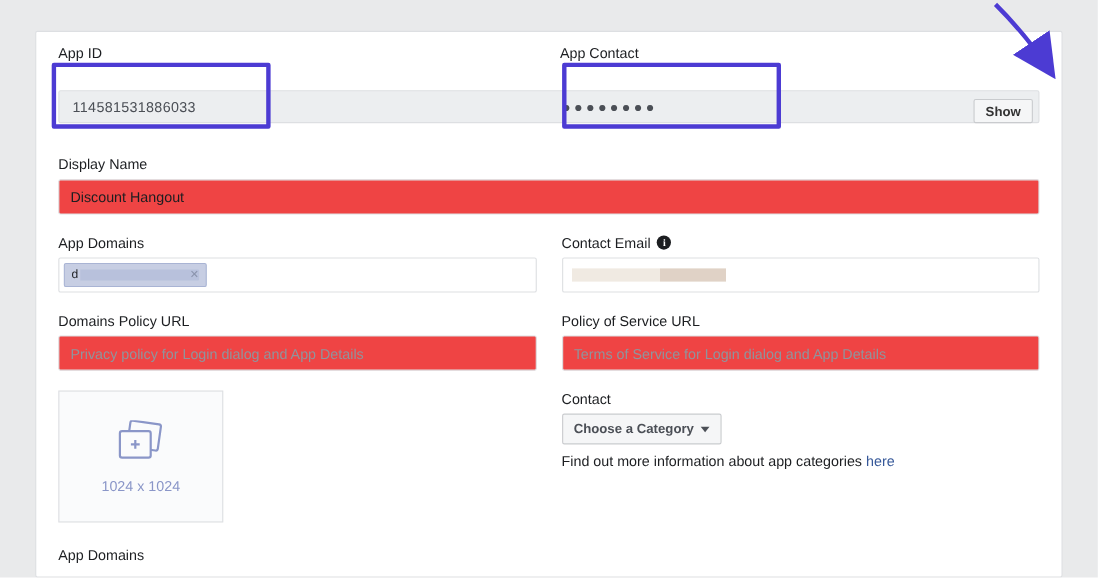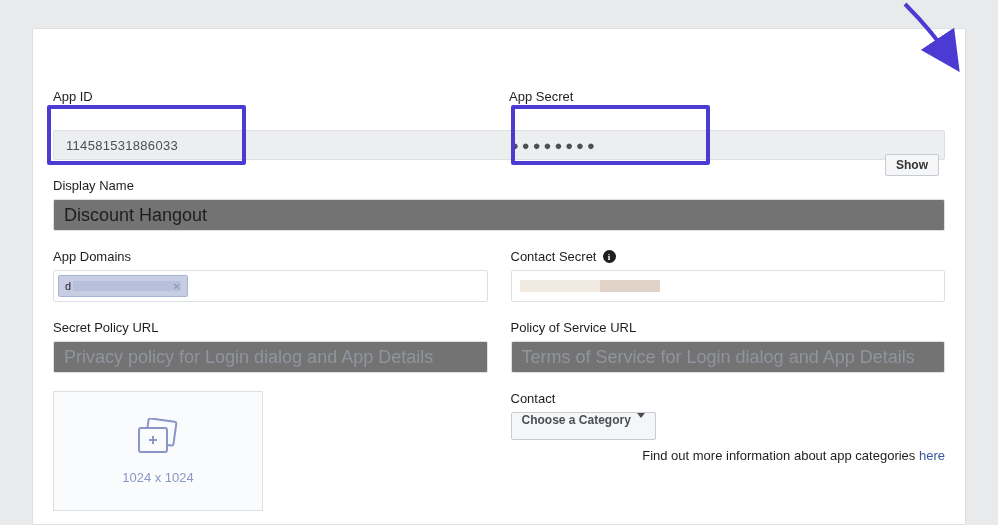--- a/index.html
+++ b/index.html
@@ -32,21 +32,21 @@
   .label {
     font-size: 13px;
     color: #1c1e21;
     margin-bottom: 6px;
     display: flex;
     align-items: center;
     gap: 6px;
   }
   .readonly-bar-wrap {
     position: relative;
-    margin: 20px 20px 0 20px;
+    margin: 20px 20px 12px 20px;
   }
   .readonly-bar {
     background: #eceef0;
     border: 1px solid #dddfe2;
     border-radius: 2px;
     height: 30px;
     display: flex;
     align-items: center;
     position: relative;
   }
@@ -69,51 +69,51 @@
   }
   .highlight-appid {
     left: -6px; top: -25px; width: 199px; height: 60px;
   }
   .highlight-secret {
     left: 458px; top: -25px; width: 199px; height: 60px;
   }
   .show-btn {
     position: absolute;
     right: 5px;
-    top: 16px;
+    top: 0;
     height: 22px;
     padding: 0 10px;
     background: #f5f6f7;
     border: 1px solid #c9cbce;
     border-radius: 2px;
     font-size: 12px;
     font-weight: bold;
     color: #333;
     cursor: pointer;
   }
   .top-labels {
     display: flex;
     padding: 12px 20px 6px 20px;
     gap: 20px;
   }
-  .top-labels .col-lab { flex: 1 1 0; font-size: 13px; color: #1c1e21; margin-top: 48px; }
+  .top-labels .col-lab { flex: 1 1 0; font-size: 13px; color: #1c1e21; }
   .section {
     padding: 18px 20px 0 20px;
     display: flex;
     gap: 23px;
   }
   .input {
     width: 100%;
     height: 32px;
     border: 1px solid #dddfe2;
     border-radius: 2px;
     padding: 0 10px;
-    font-size: 18px;
-    color: #1c1e21;
-    background: #737373;
+    font-size: 13px;
+    color: #1c1e21;
+    background: #ef4444;
   }
   .input::placeholder { color: #90949c; }
   .chip-wrap {
     border: 1px solid #dddfe2;
     border-radius: 2px;
     padding: 4px;
     display: flex;
     align-items: center;
     min-height: 32px;
     background: #fff;
@@ -176,21 +176,21 @@
     border-radius: 50%;
     background: #1c1e21;
     color: #fff;
     font-size: 9px;
     font-weight: bold;
     font-style: normal;
     font-family: Georgia, serif;
   }
   .icon-upload-box {
     border: 1px solid #dddfe2;
-    width: 210px;
+    width: 150px;
     height: 120px;
     background: #fafbfc;
     display: flex;
     flex-direction: column;
     align-items: center;
     justify-content: center;
     gap: 10px;
   }
   .icon-upload-box svg { display: block; }
   .icon-upload-text {
@@ -200,35 +200,34 @@
   .category-btn {
     border: 1px solid #c9cbce;
     background: #f5f6f7;
     border-radius: 2px;
     height: 28px;
     padding: 0 10px;
     font-size: 12px;
     font-weight: bold;
     color: #4b4f56;
     display: inline-flex;
-    align-items: flex-start;
+    align-items: center;
     gap: 6px;
     cursor: pointer;
   }
   .caret {
     width: 0; height: 0;
     border-left: 4px solid transparent;
     border-right: 4px solid transparent;
     border-top: 5px solid #4b4f56;
   }
   .cat-help {
     margin-top: 8px;
     font-size: 13px;
     color: #1c1e21;
-    text-align: right;
   }
   .cat-help a {
     color: #365899;
     text-decoration: none;
   }
   .arrow {
     position: absolute;
     right: 25px;
     top: -8px;
     z-index: 10;
@@ -244,21 +243,21 @@
       <path d="M0,0 L10,5 L0,10 Z" fill="#4c3bd3"></path>
     </marker>
   </defs>
   <path d="M12,12 C30,30 48,52 60,70" stroke="#4c3bd3" stroke-width="4" fill="none" marker-end="url(#ah)"></path>
 </svg>
 
 <div class="card">
 
   <div class="top-labels">
     <div class="col-lab">App ID</div>
-    <div class="col-lab">App Secret</div>
+    <div class="col-lab">App Contact</div>
   </div>
 
   <div class="readonly-bar-wrap">
     <div class="highlight-box highlight-appid"></div>
     <div class="highlight-box highlight-secret"></div>
     <div class="readonly-bar">
       <div class="col" style="flex:1">
         <div class="readonly-text">114581531886033</div>
       </div>
       <div class="col" style="flex:1; position:relative;">
@@ -281,33 +280,33 @@
       <div class="chip-wrap">
         <div class="chip">
           <span class="chip-inner"></span>
           <span class="chip-text">d</span>
           <span class="chip-x">✕</span>
         </div>
       </div>
     </div>
     <div class="col">
       <div class="label">
-        <span>Contact Secret</span>
+        <span>Contact Email</span>
         <span class="info-icon">i</span>
       </div>
       <div class="contact-redaction">
         <span class="blk1"></span>
           <span class="blk2"></span>
       </div>
     </div>
   </div>
 
   <div class="section">
     <div class="col">
-      <div class="label">Secret Policy URL</div>
+      <div class="label">Domains Policy URL</div>
       <input class="input" type="text" placeholder="Privacy policy for Login dialog and App Details" style="">
     </div>
     <div class="col">
       <div class="label">Policy of Service URL</div>
       <input class="input" type="text" placeholder="Terms of Service for Login dialog and App Details" style="">
     </div>
   </div>
 
   <div class="section">
     <div class="col">

